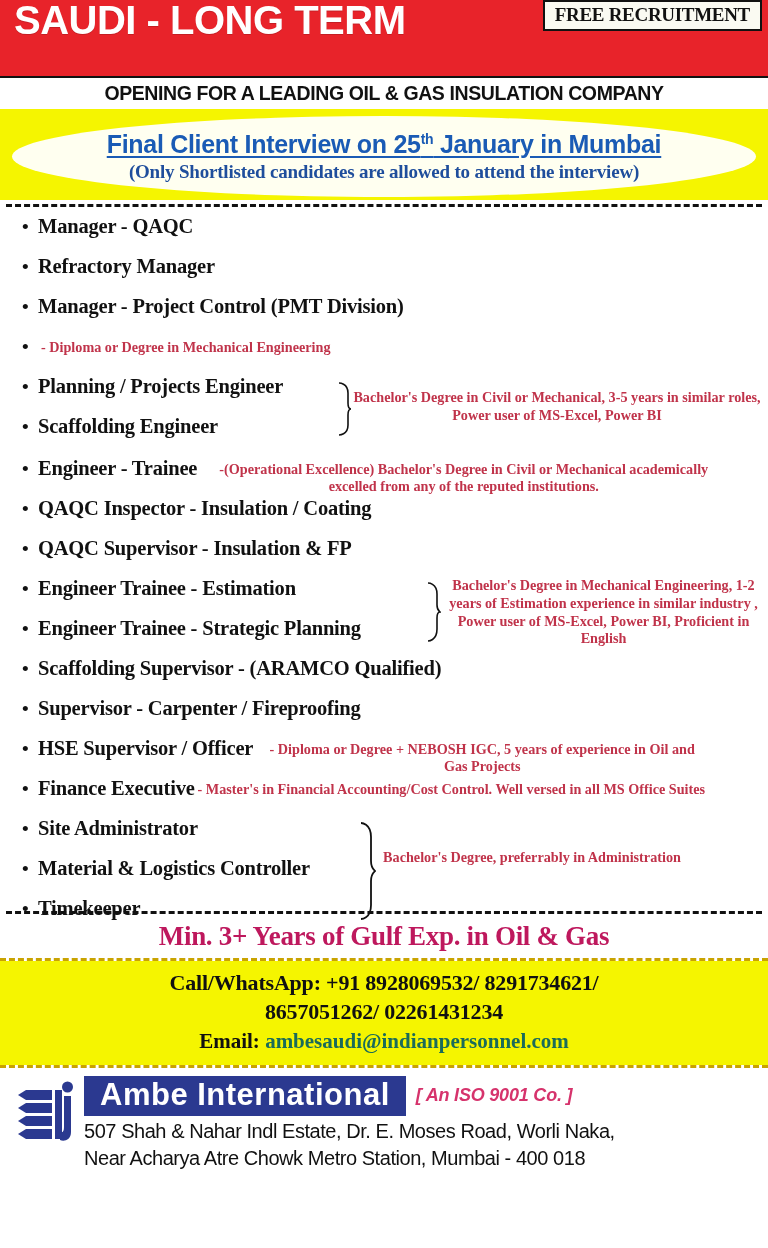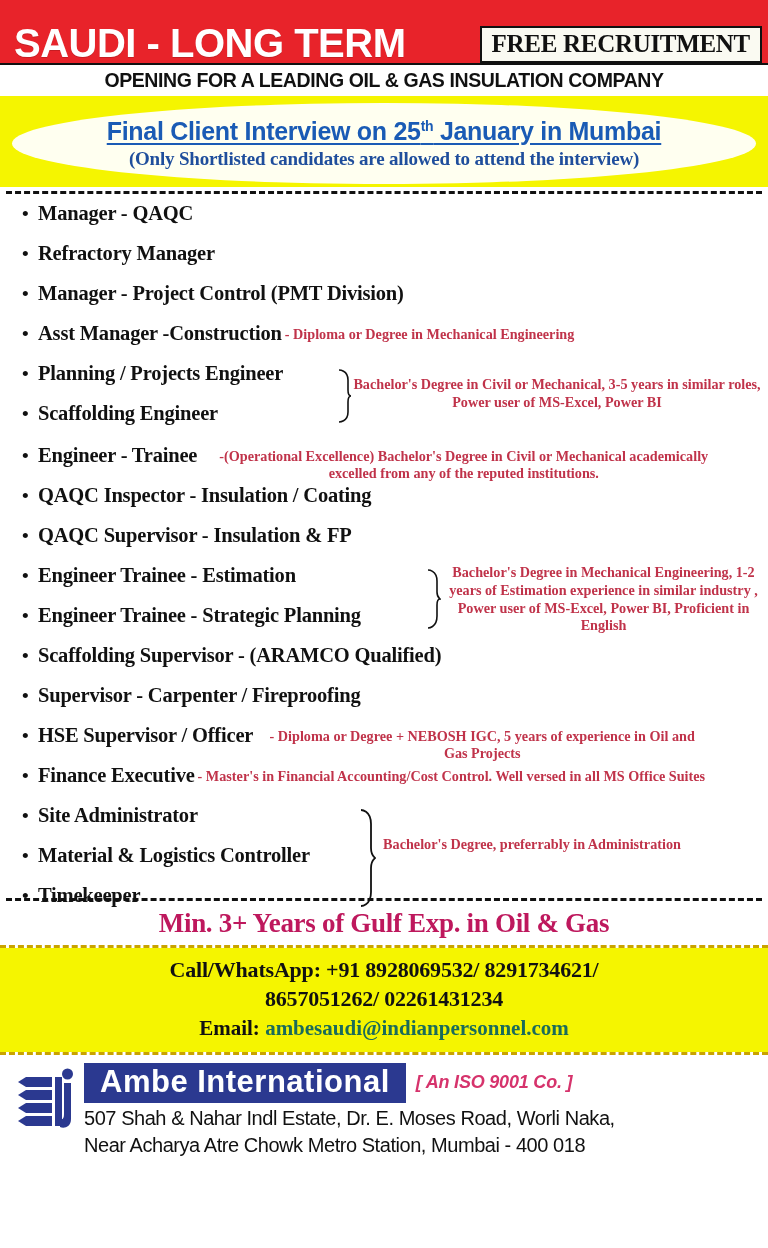--- a/index.html
+++ b/index.html
@@ -6,36 +6,36 @@
   html,body { width:768px; height:1248px; }
   body {
     font-family:"Liberation Sans", sans-serif;
     background:#fff; color:#000;
     position:relative; overflow:hidden;
   }
   .page { width:768px; height:1248px; position:relative; background:#fff; }
 
   
   .hdr {
-    background:#E8232A; height:65px;
-    display:flex; align-items:flex-end; padding:0 6px 0 14px;
+    background:#E8232A; height:78px;
+    display:flex; align-items:flex-start; padding:0 6px 0 14px;
     border-bottom:2px solid #111;
   }
   .hdr-title {
     color:#fff; font-weight:bold; font-size:40px;
     letter-spacing:-0.5px; line-height:1; white-space:nowrap;
     flex:0 0 auto; text-shadow:0 1px 0 rgba(0,0,0,.15);
   }
   .free-box {
     margin-left:auto; background:#FAFAF2; border:2px solid #111;
     padding:3px 10px 4px; flex:0 0 auto;
   }
   .free-box span {
     font-family:"Liberation Serif", serif;
-    font-weight:bold; font-size:25px; color:#111;
+    font-weight:bold; font-size:19px; color:#111;
     letter-spacing:-0.3px; white-space:nowrap; line-height:1.05;
   }
   .subhdr {
     height:34px; display:flex; align-items:center; justify-content:center;
     border-bottom:3px solid #F5F500; background:#fff;
   }
   .subhdr span {
     font-weight:bold; font-size:19.5px; color:#111;
     letter-spacing:-0.4px; white-space:nowrap;
   }
@@ -195,21 +195,20 @@
       <div class="title">Refractory Manager</div>
     </div>
 
     <div class="row">
       <div class="bullet">•</div>
       <div class="title">Manager - Project Control (PMT Division)</div>
     </div>
 
     <div class="row">
       <div class="bullet">•</div>
-      <div class="title">Asst Manager -Construction</div>
       <div class="inline-note">- Diploma or Degree in Mechanical Engineering</div>
     </div>
 
     <div class="group">
       <div class="row">
         <div class="bullet">•</div>
         <div class="title">Planning / Projects Engineer</div>
       </div>
       <div class="row">
         <div class="bullet">•</div>

